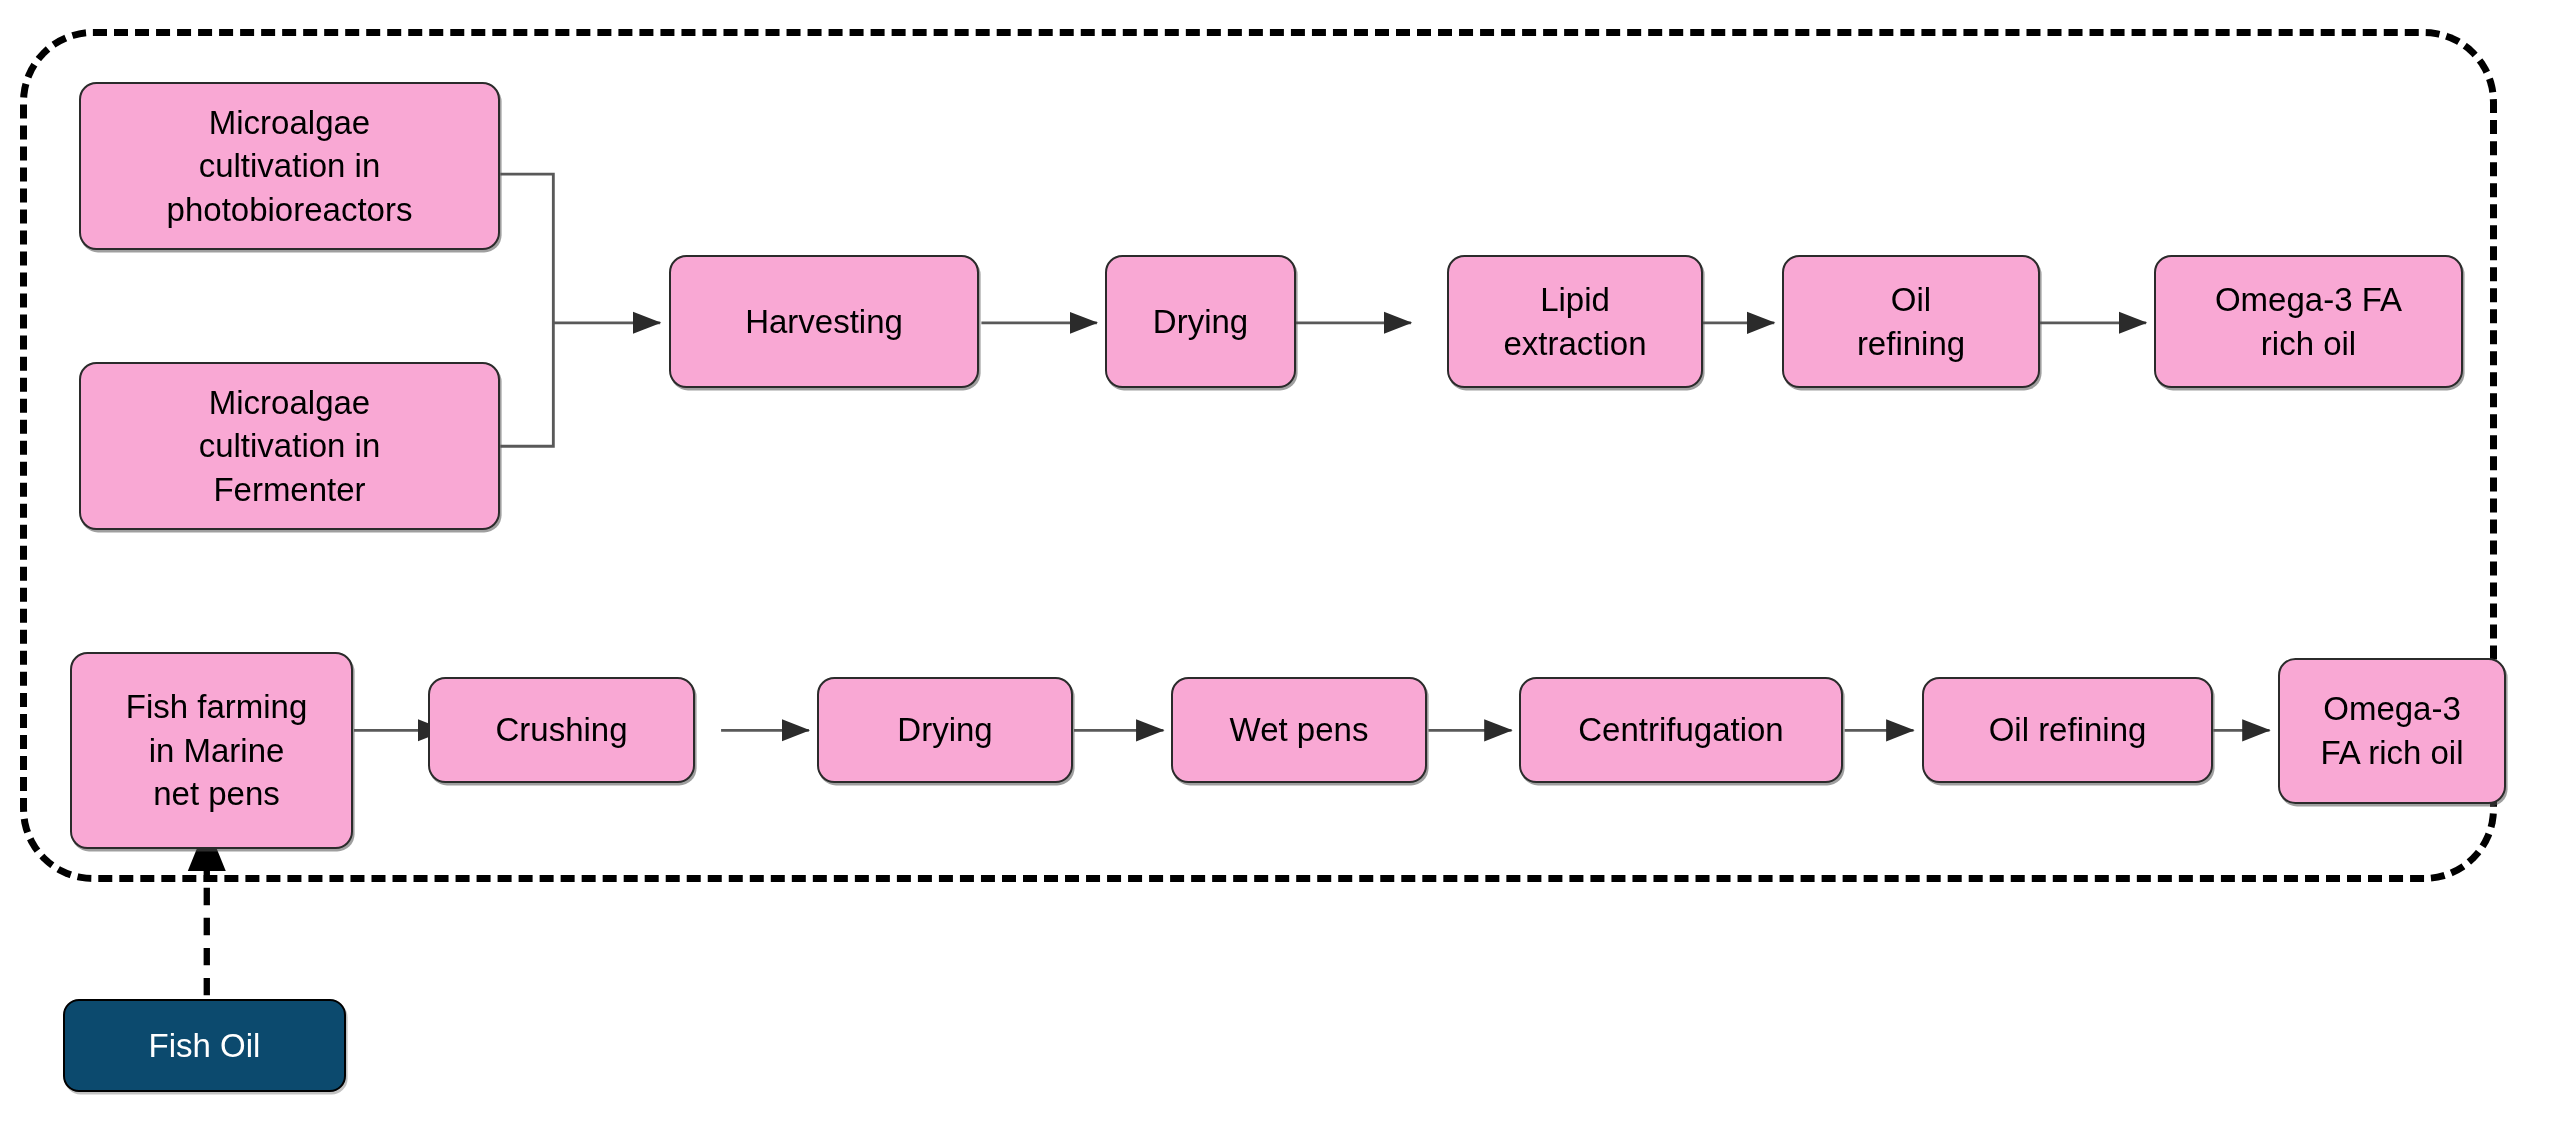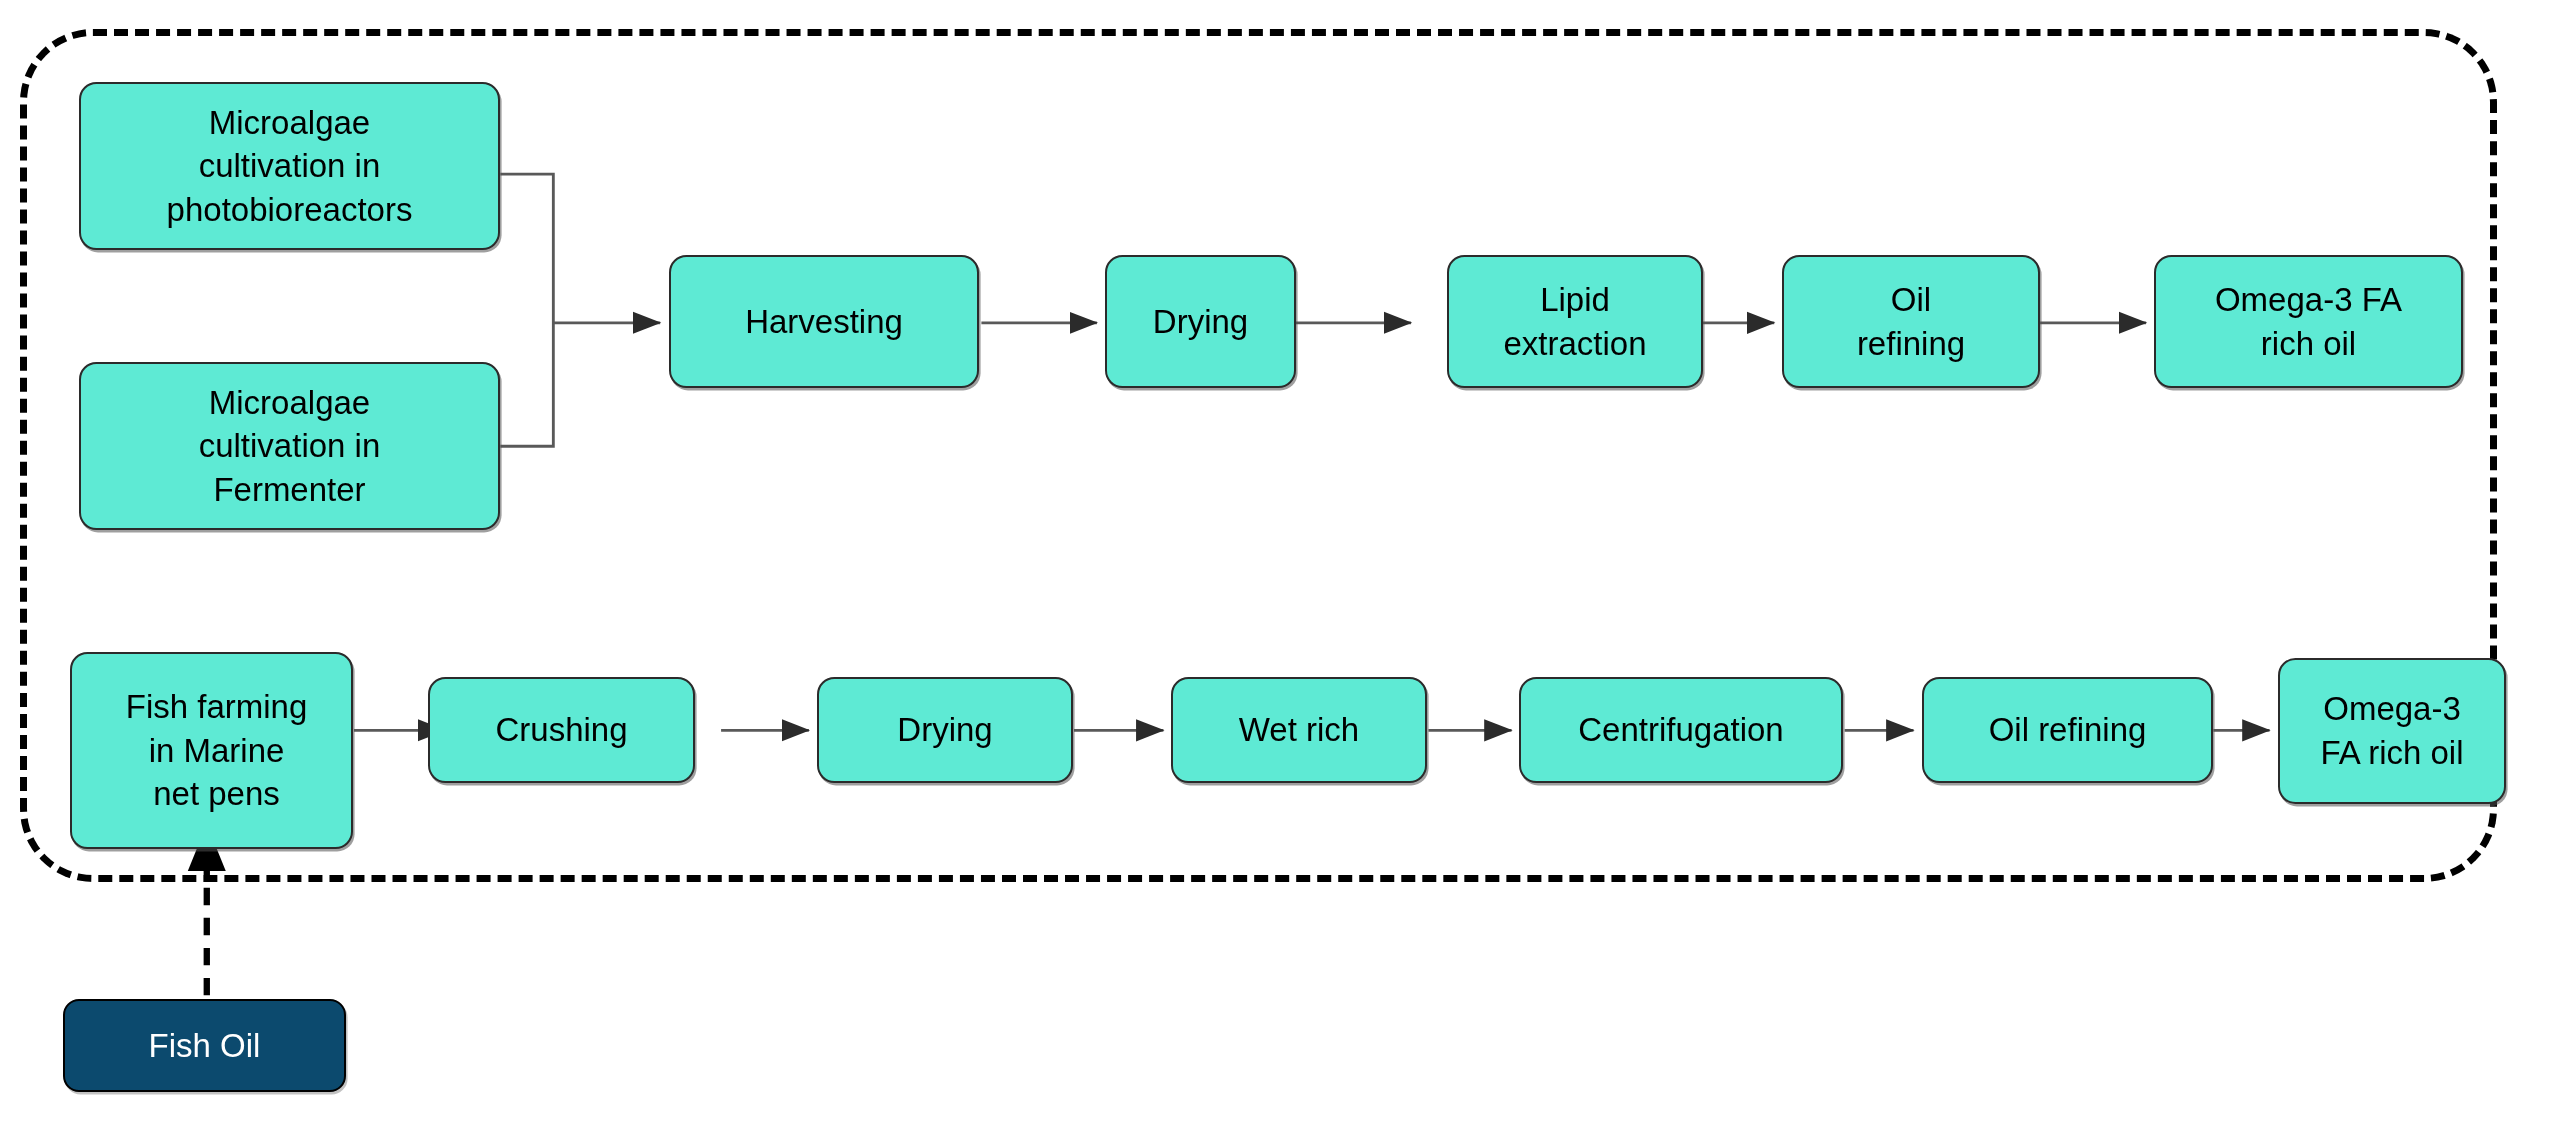--- a/index.html
+++ b/index.html
@@ -23,21 +23,21 @@
     position: absolute;
     box-sizing: border-box;
     border: 7.1px dashed #000000;
     border-radius: 73px;
     background: transparent;
   }
   
   .node {
     position: absolute;
     box-sizing: border-box;
-    background: #5eead4;
+    background: #f9a8d4;
     border: 2.4px solid #2b2b2b;
     border-radius: 17.4px;
     display: flex;
     align-items: center;
     justify-content: center;
     text-align: center;
     color: #000000;
     font-size: 33px;
     line-height: 1.32;
     padding: 3.2px 8px;
@@ -141,21 +141,21 @@
 
   <div class="node" style="left:428px; top:677px; width:267px; height:106px;">
     <span class="txt">Crushing</span>
   </div>
 
   <div class="node" style="left:817px; top:677px; width:256px; height:106px;">
     <span class="txt">Drying</span>
   </div>
 
   <div class="node" style="left:1171px; top:677px; width:256px; height:106px;">
-    <span class="txt">Wet rich</span>
+    <span class="txt">Wet pens</span>
   </div>
 
   <div class="node" style="left:1519px; top:677px; width:324px; height:106px;">
     <span class="txt">Centrifugation</span>
   </div>
 
   <div class="node" style="left:1922px; top:677px; width:291px; height:106px;">
     <span class="txt">Oil refining</span>
   </div>
 

